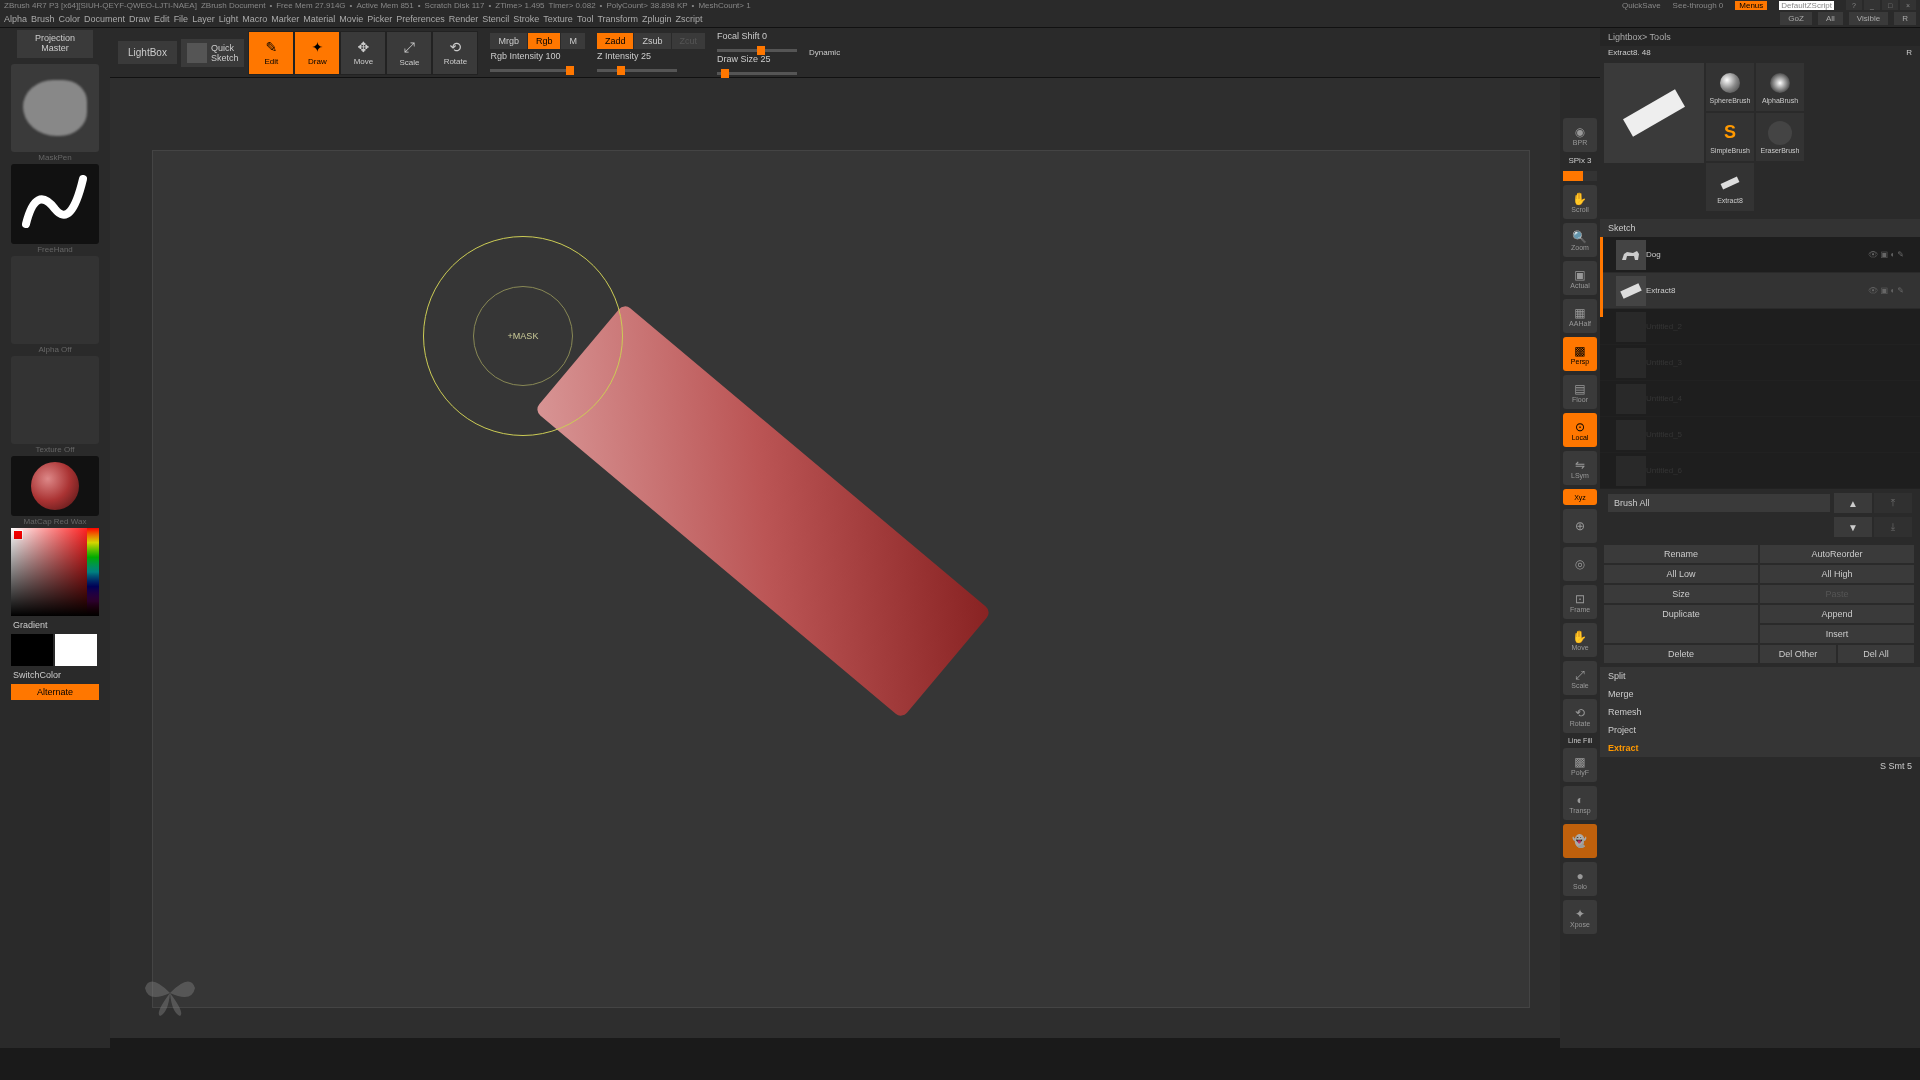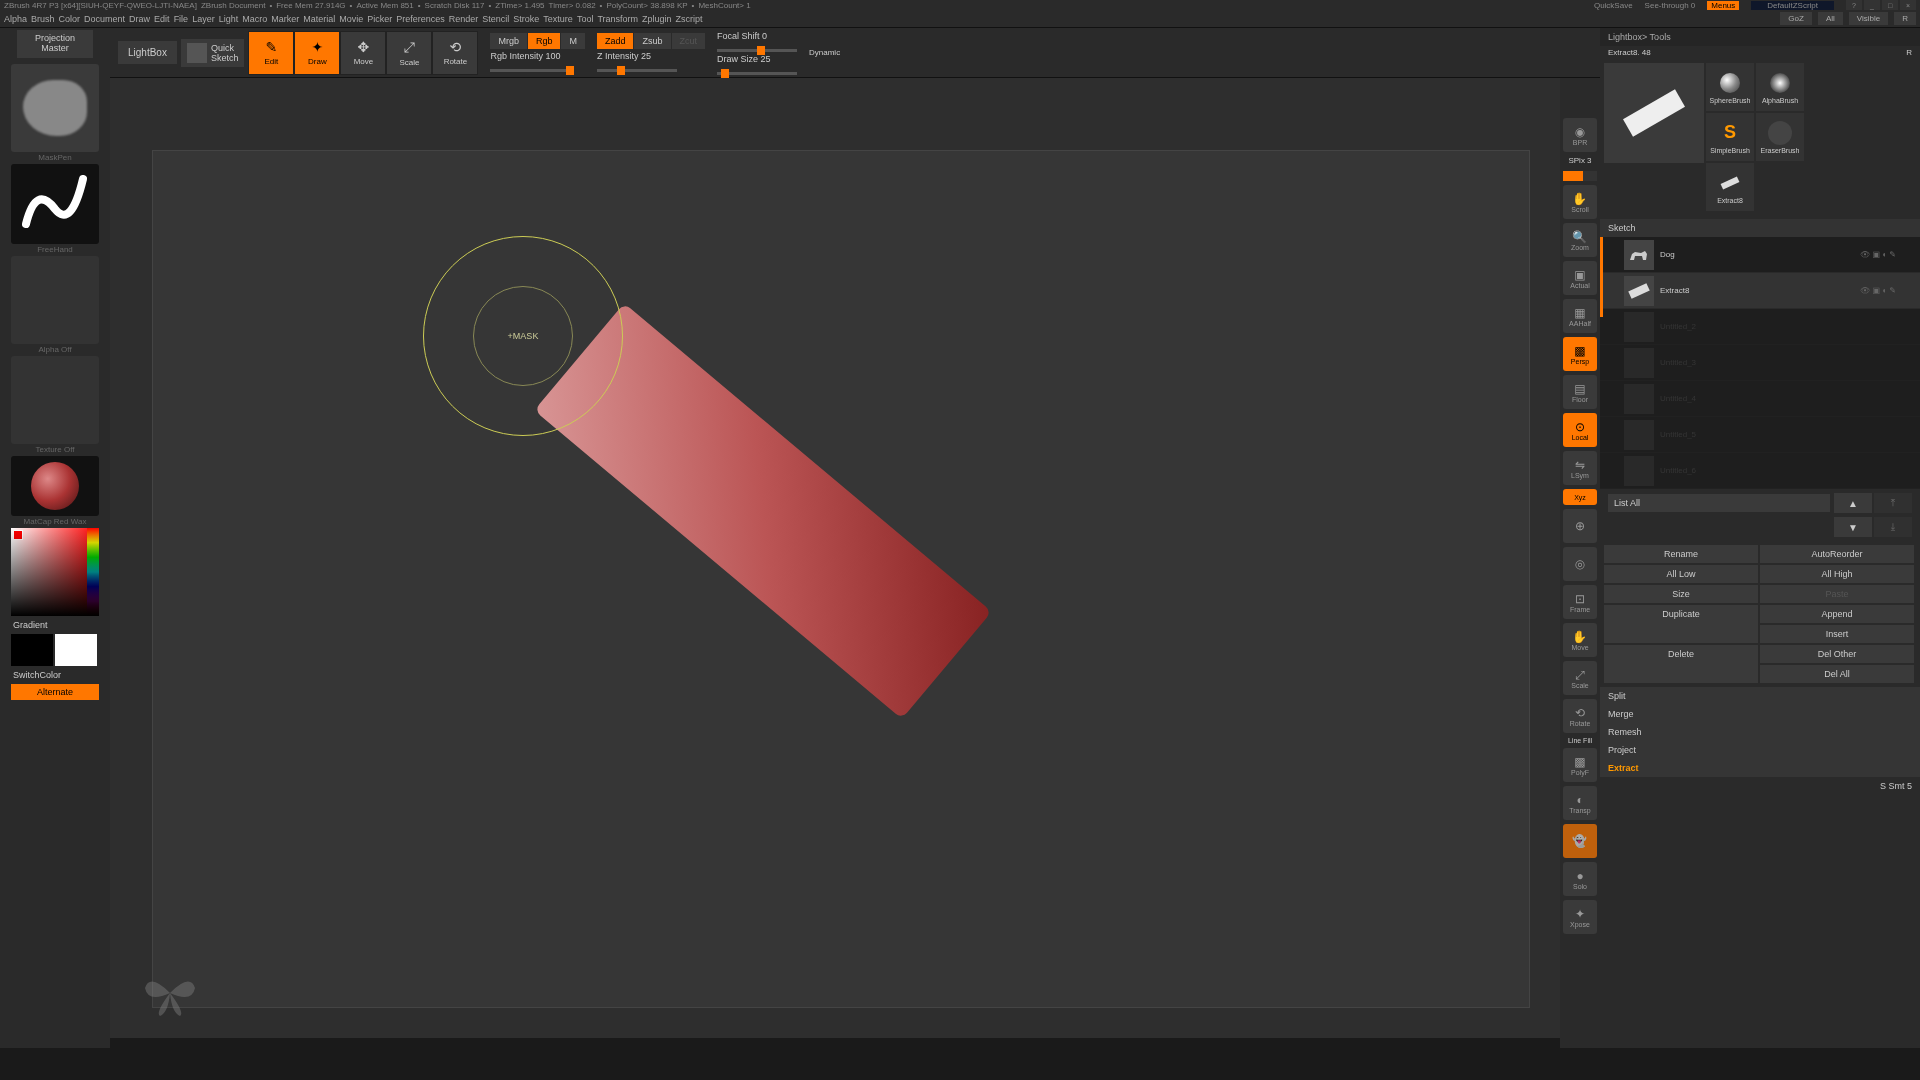--- a/index.html
+++ b/index.html
@@ -81,21 +81,21 @@
 .tp-minis{display:flex;flex-direction:column;gap:2px;flex:1}
 .tp-mini-row{display:flex;gap:2px}
 .tp-mini{width:48px;height:48px;background:#333;display:flex;flex-direction:column;align-items:center;justify-content:center;font-size:7px}
 .tp-mini .ico{width:24px;height:24px;margin-bottom:2px;display:flex;align-items:center;justify-content:center}
 .sphere-ico{width:20px;height:20px;border-radius:50%;background:radial-gradient(circle at 35% 35%,#fff,#888,#333)}
 .alpha-ico{width:20px;height:20px;border-radius:50%;background:radial-gradient(circle,#fff,#000)}
 .s-ico{font-size:18px;font-weight:bold;color:#ff9900}
 
 .subtool-hdr{background:#333;padding:4px 8px;margin-top:4px}
 .subtool-list{background:#1e1e1e;max-height:380px;overflow:hidden}
-.st-item{display:flex;align-items:center;padding:2px 24px;height:36px;gap:6px;border-bottom:1px solid #2a2a2a}
+.st-item{display:flex;align-items:center;padding:2px 16px;height:36px;border-bottom:1px solid #2a2a2a}
 .st-item.sel{background:#333}
 .st-thumb{width:30px;height:30px;background:#444;display:flex;align-items:center;justify-content:center}
 .st-dog{width:24px;height:18px}
 .st-bar{width:20px;height:8px;background:#ddd;transform:rotate(-25deg)}
 .st-name{flex:1;font-size:8px}
 .st-icons{display:flex;gap:2px;font-size:8px;color:#666}
 .st-ghost{opacity:.3;color:#666}
 .scroll-ind{position:absolute;left:0;width:3px;background:#ff7700}
 
 .btn-panel{display:flex;flex-wrap:wrap;padding:4px;gap:2px}
@@ -124,21 +124,21 @@
     <span>ZTime&gt;  1.495</span>
   <span>Timer&gt;  0.082</span>
   <span>•</span>
     <span>PolyCount&gt;  38.898 KP</span>
   <span>•</span>
     <span>MeshCount&gt;  1</span>
   <div class="right">
     <span>QuickSave</span>
     <span>See-through  0</span>
     <span class="orange">Menus</span>
-    <span style="background:#0f172a;padding:0 16px">DefaultZScript</span>
+    <span style="background:#ffffff;padding:0 2px">DefaultZScript</span>
     <div class="win-ctrl">
       <div>?</div>
       <div>_</div>
       <div>□</div>
       <div>×</div>
     </div>
   </div>
 </div>
 
 <div class="menu-bar">
@@ -474,21 +474,21 @@
           <div class="st-thumb"></div>
           <div class="st-name">Untitled_5</div>
         </div>
     <div class="st-item st-ghost">
           <div class="st-thumb"></div>
           <div class="st-name">Untitled_6</div>
         </div>
   </div>
 
   <div class="list-all">
-    <div class="la">List All</div>
+    <div class="la">Brush All</div>
     <div class="arrow-btns">
       <div>▲</div>
       <div style="opacity:.4">⤒</div>
     </div>
   </div>
   <div class="list-all" style="padding-top:0">
     <div style="flex:1"></div>
     <div class="arrow-btns">
       <div>▼</div>
       <div style="opacity:.4">⤓</div>
@@ -501,21 +501,21 @@
     <div class="p-btn">All Low</div>
     <div class="p-btn">All High</div>
     <div class="p-btn">Size</div>
     <div class="p-btn disabled">Paste</div>
     <div class="p-btn" style="flex:0 0 calc(50% - 2px)">Duplicate</div>
     <div style="flex:0 0 calc(50% - 2px);display:flex;flex-direction:column;gap:2px">
       <div class="p-btn" style="flex:1">Append</div>
       <div class="p-btn" style="flex:1">Insert</div>
     </div>
     <div class="p-btn" style="flex:0 0 calc(50% - 2px)">Delete</div>
-    <div style="flex:0 0 calc(50% - 2px);display:flex;flex-direction:column;gap:2px">
+    <div style="flex:0 0 calc(50% - 2px);display:flex;gap:2px">
       <div class="p-btn" style="flex:1">Del Other</div>
       <div class="p-btn" style="flex:1">Del All</div>
     </div>
   </div>
   <div class="section-lbl">Split</div>
   <div class="section-lbl">Merge</div>
   <div class="section-lbl">Remesh</div>
   <div class="section-lbl">Project</div>
   <div class="section-lbl active">Extract</div>
   <div style="padding:4px 8px;display:flex;justify-content:flex-end">

